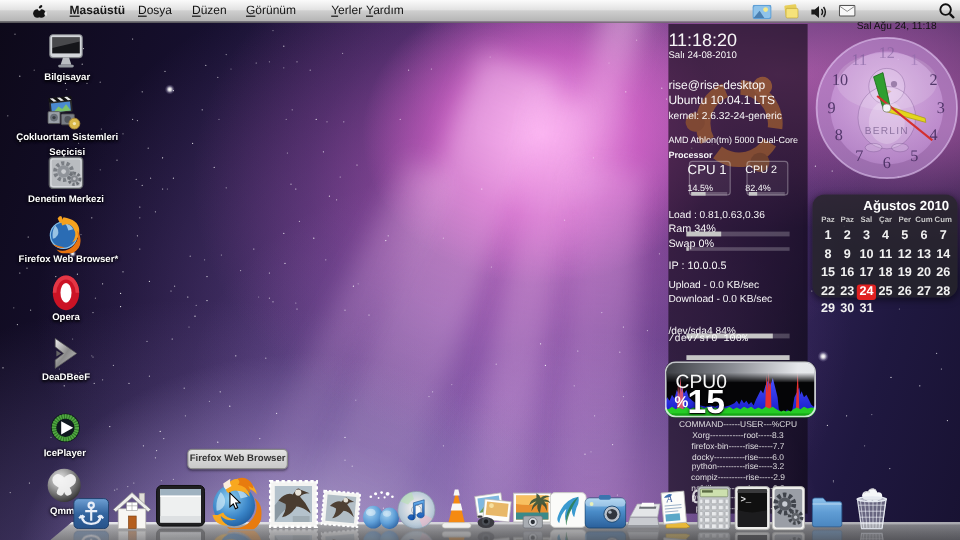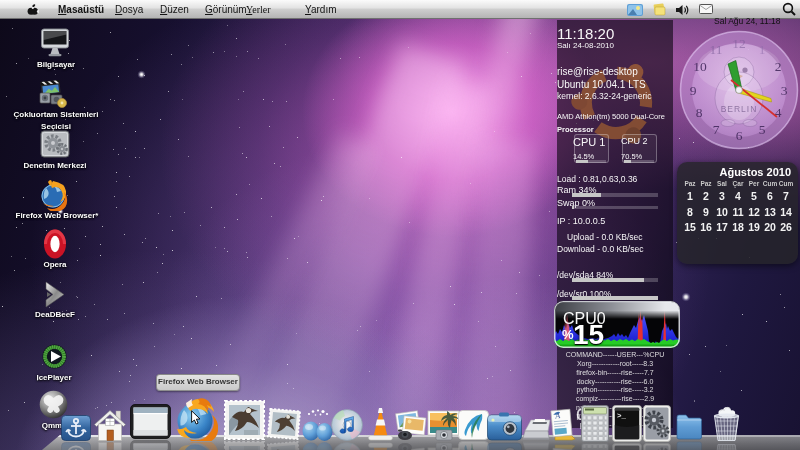--- a/index.html
+++ b/index.html
@@ -30,21 +30,21 @@
 
 .dlab{position:absolute;color:#fff;font-size:8px;font-weight:bold;text-align:center;text-shadow:0 1px 2px rgba(0,0,0,0.95),0 0 3px rgba(0,0,0,0.8);white-space:nowrap;}
 .dicon{position:absolute;}
 
 #conky{position:absolute;left:557px;top:20px;width:116px;height:408px;background:rgba(13,7,17,0.62);}
 .ck{position:absolute;left:557px;width:116px;text-align:left;color:rgba(255,255,255,0.96);white-space:nowrap;}
 .ckbox{position:absolute;width:35px;height:29px;border:1px solid rgba(255,255,255,0.3);border-radius:3px;background:rgba(255,255,255,0.05);box-sizing:border-box;}
 .ckbar{position:absolute;height:3.5px;background:rgba(255,255,255,0.22);}
 .ckbar i{display:block;height:100%;background:#c6c6c6;}
 
-#cal{position:absolute;left:677px;top:162px;width:121px;height:102px;background:rgba(38,36,42,0.82);border-radius:10px;box-shadow:0 2px 6px rgba(0,0,0,0.5);}
+#cal{position:absolute;left:677px;top:162px;width:121px;height:86px;background:rgba(38,36,42,0.82);border-radius:10px;box-shadow:0 2px 6px rgba(0,0,0,0.5);}
 #caltitle{position:absolute;right:7px;top:4px;font-size:11px;font-weight:bold;color:#fff;}
 .calhead{position:absolute;left:5px;top:18px;width:112px;display:flex;}
 .calhead span{flex:1;text-align:center;font-size:6.5px;font-weight:bold;color:#c9c9c9;}
 .calrow{position:absolute;left:5px;width:112px;display:flex;}
 .calrow span{flex:1;text-align:center;font-size:10.5px;font-weight:bold;color:#f2f2f2;line-height:13px;}
 
 .calrow .today{background:#e02020;border-radius:2.5px;color:#fff;}
 
 #cpu0{position:absolute;left:554px;top:301px;width:126px;height:47px;}
 #cpu0gloss{position:absolute;left:1px;top:1px;width:124px;height:17px;border-radius:8px 8px 0 0;background:linear-gradient(95deg, rgba(75,78,84,0.8), rgba(165,168,175,0.85) 45%, rgba(242,244,248,0.95) 88%);-webkit-mask-image:linear-gradient(to bottom,#000 50%,transparent);}
@@ -74,21 +74,21 @@
       <circle cx="7.5" cy="8.2" r="3.5" fill="#141414"></circle>
   <rect x="3" y="6" width="5.6" height="4.5" fill="#141414"></rect>
   <circle cx="5.8" cy="4.9" r="1.1" fill="#ececec"></circle>
   <circle cx="11.6" cy="8.4" r="1.7" fill="#e9e9e9"></circle>
   <ellipse cx="6.8" cy="2.6" rx="1.7" ry="1" fill="#141414" transform="rotate(-38 6.8 2.6)"></ellipse>
  </svg>
  <span class="mi" style="left:58px;font-weight:bold;"><u>M</u>asaüstü</span>
  <span class="mi" style="left:115px;"><u>D</u>osya</span>
  <span class="mi" style="left:160px;"><u>D</u>üzen</span>
  <span class="mi" style="left:205px;"><u>G</u>örünüm</span>
- <span class="mi" style="left:246px;font-family:Liberation Serif, serif;"><u>Y</u>erler</span>
+ <span class="mi" style="left:276px;"><u>Y</u>erler</span>
  <span class="mi" style="left:305px;"><u>Y</u>ardım</span>
  <svg class="mi" style="left:627px;top:3.5px" width="16" height="12">
       <rect x="0" y="0" width="16" height="12" rx="2" fill="#5e9fd6"></rect>
       <rect x="1" y="1" width="14" height="10" rx="1.5" fill="#8fc3ea"></rect>
       <circle cx="11" cy="4" r="2" fill="#f4e98a"></circle>
       <path d="M1 11 L6 5 L10 11 Z" fill="#4a7fb0"></path>
     </svg>
  <svg class="mi" style="left:652px;top:3px" width="15" height="13">
       <rect x="2" y="1" width="10" height="9" rx="1" fill="#e8cf5a" transform="rotate(-8 7 5)"></rect>
       <rect x="3" y="4" width="10" height="8" rx="1" fill="#f5e27a" stroke="#b99e30" stroke-width="0.5"></rect>
@@ -209,44 +209,44 @@
 <div class="ck" style="top:65.5px;font-size:10px;">rise@rise-desktop</div>
 <div class="ck" style="top:78.5px;font-size:10px;">Ubuntu 10.04.1 LTS</div>
 <div class="ck" style="top:90.5px;font-size:8.5px;">kernel: 2.6.32-24-generic</div>
 <div class="ck" style="top:112px;font-size:7.5px;font-weight:normal;">AMD Athlon(tm) 5000 Dual-Core</div>
 <div class="ck" style="top:124.5px;font-size:7.5px;font-weight:bold;">Processor</div>
 <div class="ckbox" style="left:573.5px;top:133.5px;"></div>
 <div class="ckbox" style="left:621.5px;top:133.5px;"></div>
 <div class="ck" style="left:573px;width:36px;top:136px;font-size:11px;">CPU 1</div>
 <div class="ck" style="left:621px;width:36px;top:136px;font-size:9px;">CPU 2</div>
 <div class="ck" style="left:573px;width:36px;top:151.5px;font-size:7.5px;">14.5%</div>
-<div class="ck" style="left:621px;width:36px;top:151.5px;font-size:7.5px;">70.5%</div>
+<div class="ck" style="left:621px;width:36px;top:151.5px;font-size:7.5px;">82.4%</div>
 <div class="ckbar" style="left:576px;top:159.5px;width:30px;">
     <i style="width:40%"></i>
   </div>
 <div class="ckbar" style="left:624px;top:159.5px;width:30px;">
     <i style="width:24%"></i>
   </div>
 <div class="ck" style="top:173.5px;font-size:8.5px;">Load : 0.81,0.63,0.36</div>
 <div class="ck" style="top:185px;font-size:9px;">Ram 34%</div>
 <div class="ckbar" style="left:572px;top:193px;width:86px;">
     <i style="width:34%"></i>
   </div>
 <div class="ck" style="top:197.5px;font-size:9px;">Swap 0%</div>
 <div class="ckbar" style="left:572px;top:205.5px;width:86px;">
     <i style="width:2%"></i>
   </div>
 <div class="ck" style="top:216px;font-size:9px;">IP : 10.0.0.5</div>
-<div class="ck" style="top:232px;font-size:8.5px;padding-left:10px;">Upload - 0.0 KB/sec</div>
+<div class="ck" style="top:232px;font-size:8.5px;">Upload - 0.0 KB/sec</div>
 <div class="ck" style="top:244px;font-size:8.5px;">Download - 0.0 KB/sec</div>
 <div class="ck" style="top:270px;font-size:8.5px;">/dev/sda4 84%</div>
 <div class="ckbar" style="left:572px;top:278px;width:86px;">
     <i style="width:84%"></i>
   </div>
-<div class="ck" style="top:289px;font-size:8.5px;">/dev/sr0 100%</div>
+<div class="ck" style="top:277px;font-size:8.5px;font-family:Liberation Mono, monospace;">/dev/sr0 100%</div>
 <div class="ckbar" style="left:572px;top:296px;width:86px;">
     <i style="width:100%"></i>
   </div>
 
 <svg id="clock" style="position:absolute;left:678px;top:30px;" width="122" height="121" viewBox="0 0 122 121">
  <defs>
   <radialGradient id="cface" cx="0.5" cy="0.38" r="0.8">
         <stop offset="0" stop-color="rgba(244,216,252,0.62)"></stop>
         <stop offset="0.7" stop-color="rgba(206,160,224,0.5)"></stop>
         <stop offset="1" stop-color="rgba(172,122,192,0.46)"></stop>
@@ -319,20 +319,38 @@
     </div>
  <div class="calrow" style="top:59px;">
       <span>15</span>
       <span>16</span>
       <span>17</span>
       <span>18</span>
       <span>19</span>
       <span>20</span>
       <span>26</span>
     </div>
+ <div class="calrow" style="top:74.5px;">
+      <span>22</span>
+      <span>23</span>
+      <span class="today">24</span>
+      <span>25</span>
+      <span>26</span>
+      <span>27</span>
+      <span>28</span>
+    </div>
+ <div class="calrow" style="top:88.5px;">
+      <span>29</span>
+      <span>30</span>
+      <span>31</span>
+      <span></span>
+      <span></span>
+      <span></span>
+      <span></span>
+    </div>
 </div>
 
 <div id="cpu0">
  <svg width="126" height="47" viewBox="0 0 126 47" style="position:absolute;left:0;top:0;">
   <defs>
    <linearGradient id="blu" x1="0" y1="0" x2="0" y2="1">
           <stop offset="0" stop-color="#4a52ff"></stop>
           <stop offset="1" stop-color="#1418c8"></stop>
         </linearGradient>
    <clipPath id="rnd">

